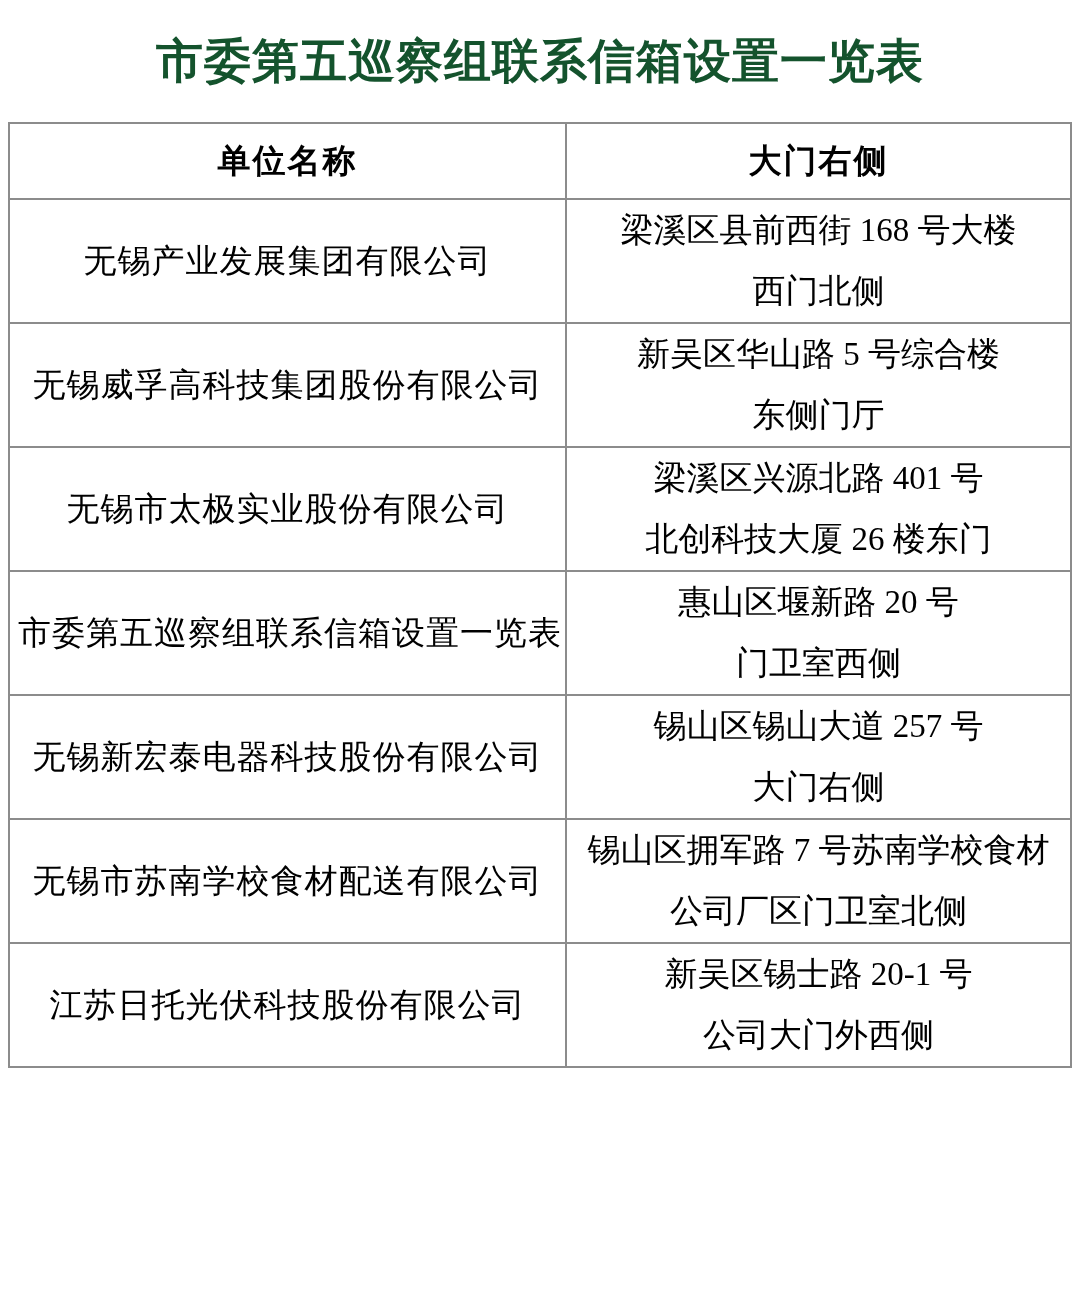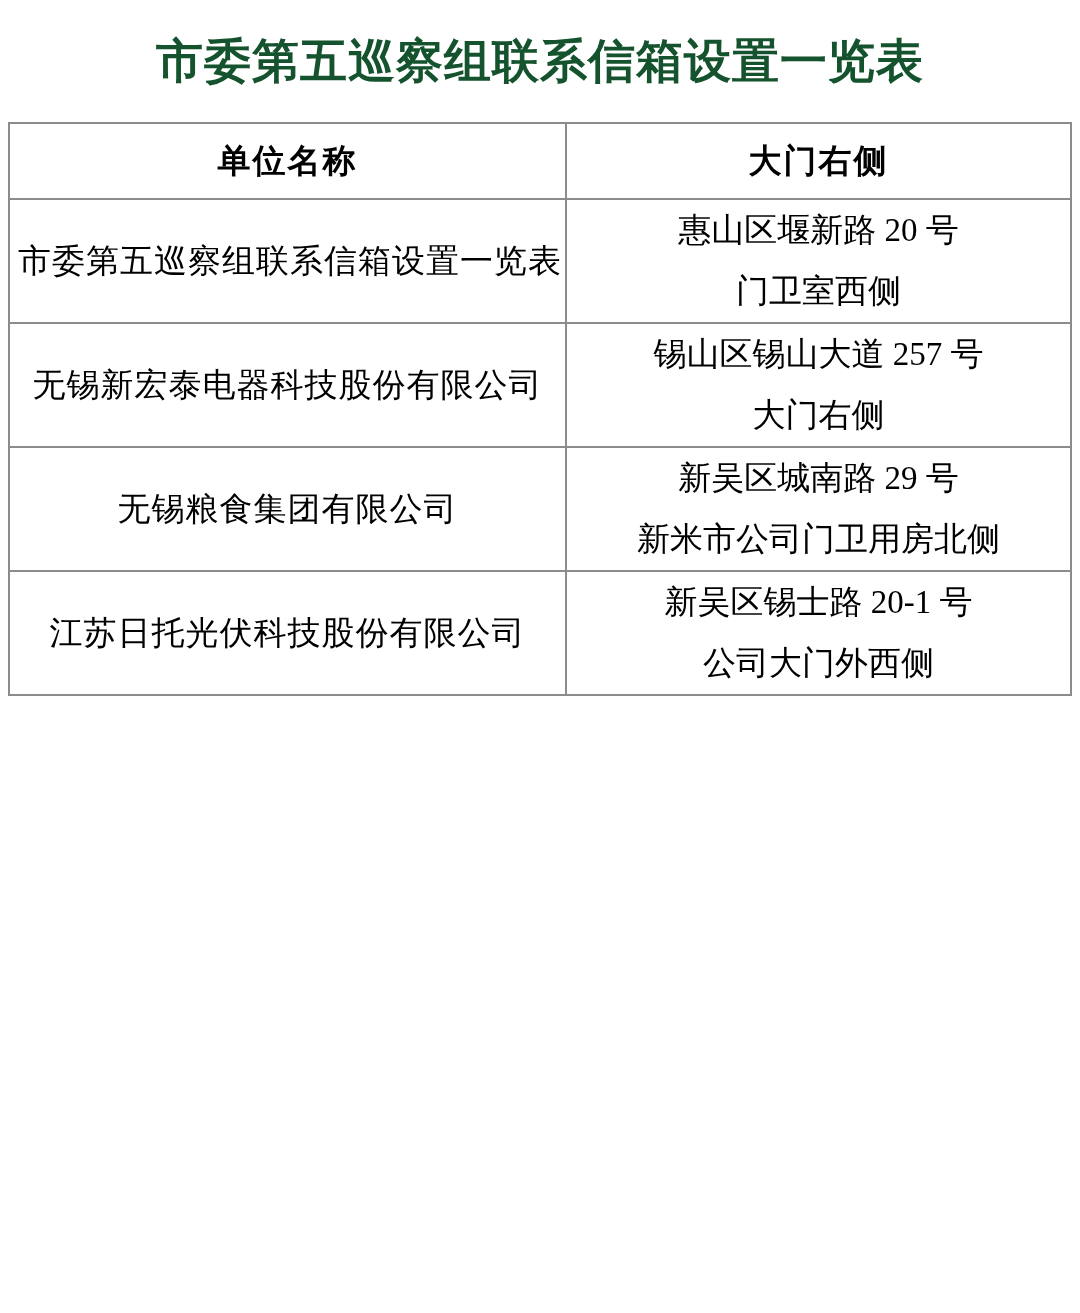--- a/index.html
+++ b/index.html
@@ -76,33 +76,48 @@
     <col class="col-address">
   </colgroup>
   <thead>
     <tr>
       <th>单位名称</th>
       <th>大门右侧</th>
     </tr>
   </thead>
   <tbody>
     <tr>
+      <td class="unit-cell">无锡产业发展集团有限公司</td>
+      <td class="address-cell">梁溪区县前西街 168 号大楼
+西门北侧</td>
+    </tr>
+    <tr>
+      <td class="unit-cell">无锡威孚高科技集团股份有限公司</td>
+      <td class="address-cell">新吴区华山路 5 号综合楼
+东侧门厅</td>
+    </tr>
+    <tr>
+      <td class="unit-cell">无锡市太极实业股份有限公司</td>
+      <td class="address-cell">梁溪区兴源北路 401 号
+北创科技大厦 26 楼东门</td>
+    </tr>
+    <tr>
       <td class="unit-cell">市委第五巡察组联系信箱设置一览表</td>
       <td class="address-cell">惠山区堰新路 20 号
 门卫室西侧</td>
     </tr>
     <tr>
       <td class="unit-cell">无锡新宏泰电器科技股份有限公司</td>
       <td class="address-cell">锡山区锡山大道 257 号
 大门右侧</td>
     </tr>
     <tr>
-      <td class="unit-cell">无锡粮食集团有限公司</td>
-      <td class="address-cell">新吴区城南路 29 号
-新米市公司门卫用房北侧</td>
+      <td class="unit-cell">无锡市苏南学校食材配送有限公司</td>
+      <td class="address-cell">锡山区拥军路 7 号苏南学校食材
+公司厂区门卫室北侧</td>
     </tr>
     <tr>
       <td class="unit-cell">江苏日托光伏科技股份有限公司</td>
       <td class="address-cell">新吴区锡士路 20-1 号
 公司大门外西侧</td>
     </tr>
   </tbody>
 </table>
 
 </body></html>

